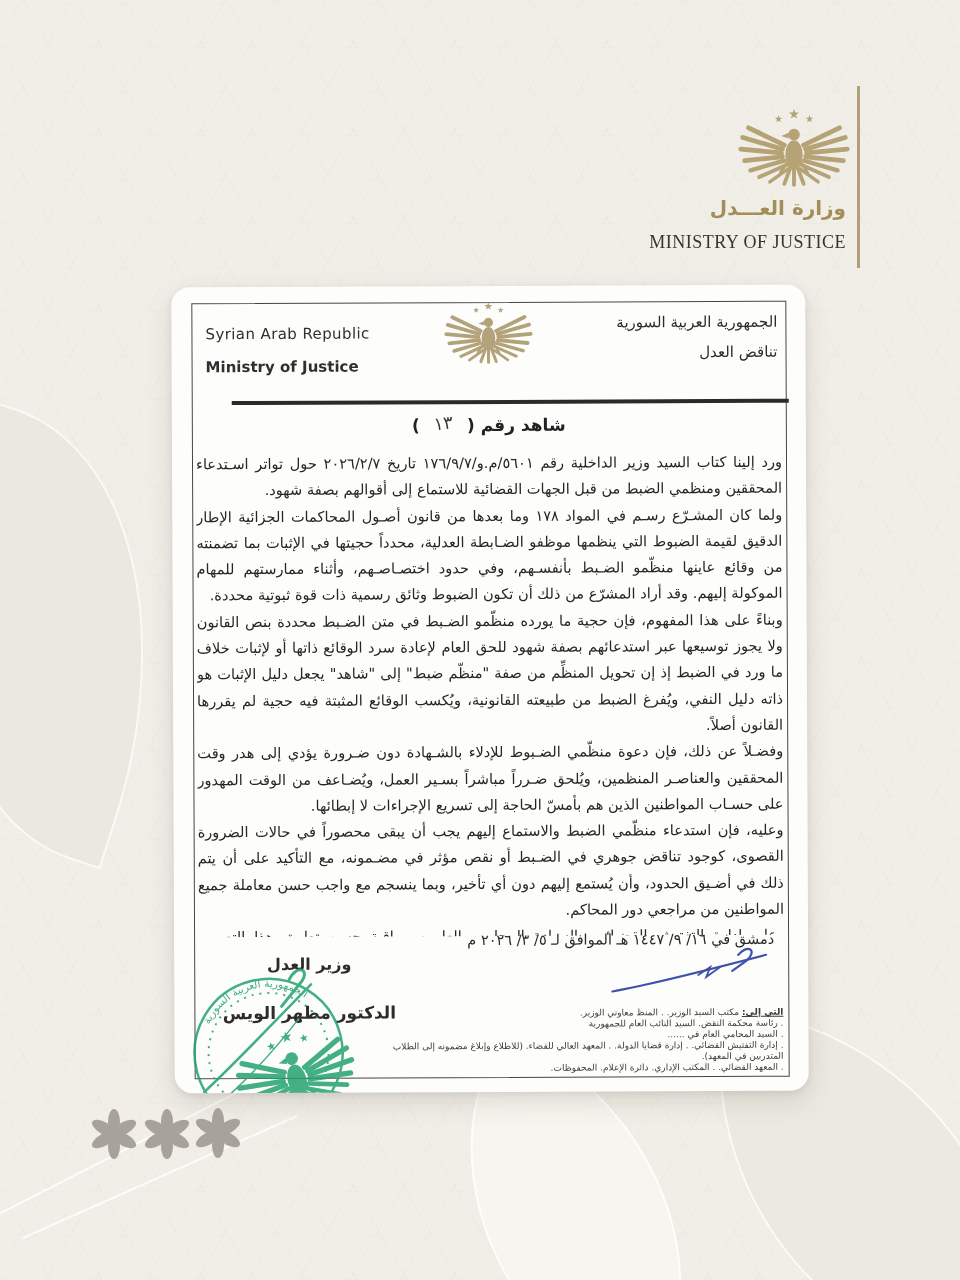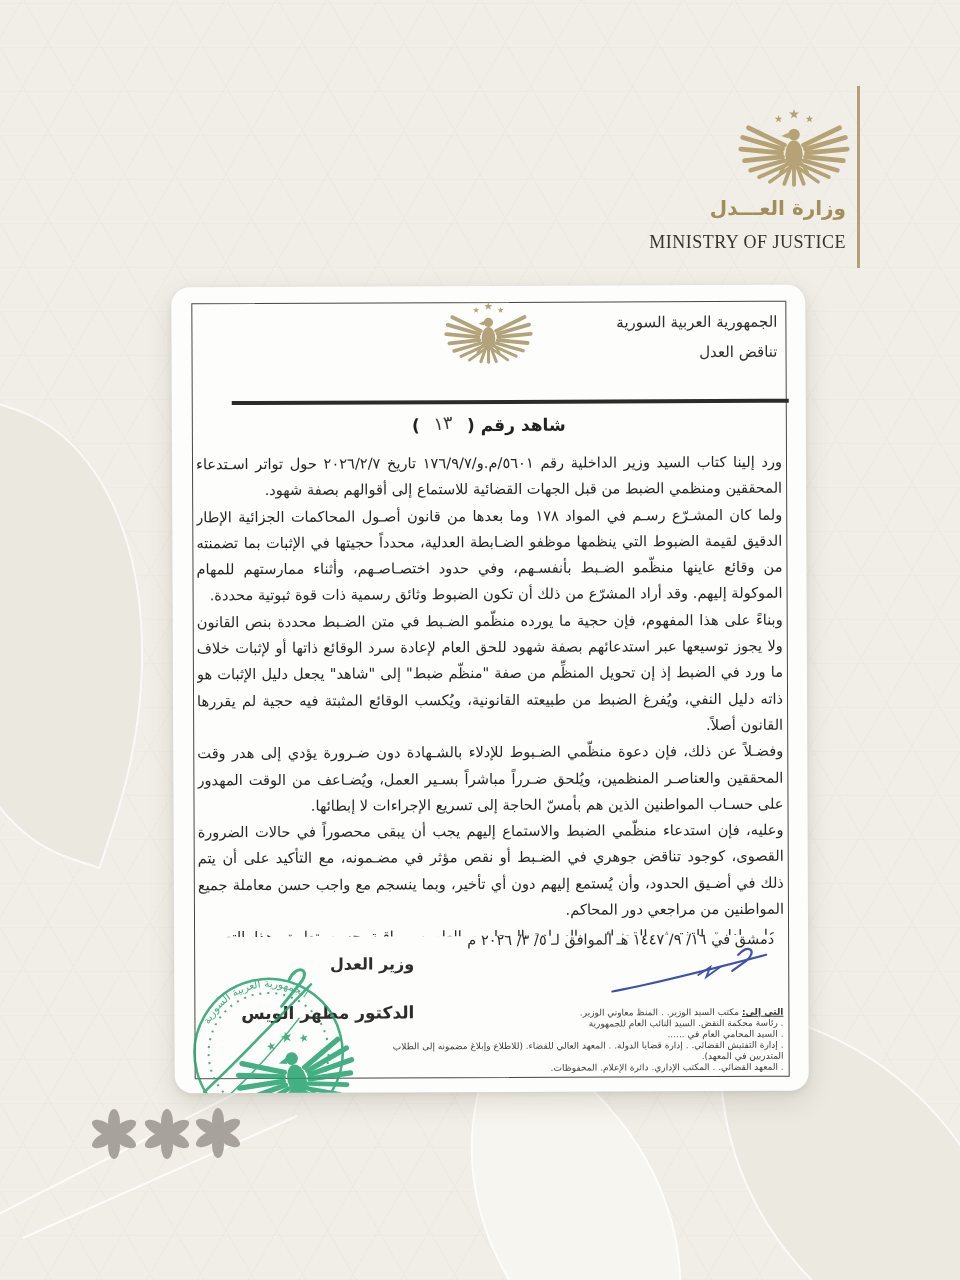--- a/index.html
+++ b/index.html
@@ -59,21 +59,21 @@
   .doc-title .hand{display:inline-block;transform:rotate(-7deg) translateY(-2px);
     font-weight:400;font-size:18px;margin:0 8px;color:#3a3a3a;}
 
   .body-text{position:absolute;left:24px;top:164px;width:586px;height:486px;overflow:hidden;
     text-align:justify;font-size:14.6px;line-height:26.3px;color:#262624;}
   .body-text p{margin:0;}
 
   .date-line{position:absolute;right:34px;top:646px;width:400px;text-align:right;
     font-size:14.5px;color:#2a2a2a;padding-left:0;}
   .sig-scribble{position:absolute;left:432px;top:656px;width:170px;height:60px;color:#3d52a8;}
-  .signer{position:absolute;left:30px;top:668px;width:210px;}
+  .signer{position:absolute;left:30px;top:668px;width:210px;text-align:center;}
   .signer .t{font-size:16px;font-weight:bold;}
   .signer .n{font-size:17px;font-weight:bold;margin-top:29px;}
 
   .stamp{position:absolute;left:4px;top:676px;width:180px;height:180px;color:#23a26e;
     opacity:.85;transform:rotate(-14deg);}
   .stamp text{font-size:10.5px;fill:currentColor;}
 
   .cc{position:absolute;right:25px;top:722px;width:400px;text-align:right;
     font-size:9px;line-height:11px;color:#3a3a3a;}
   .cc .hd{font-weight:bold;text-decoration:underline;}
@@ -149,20 +149,24 @@
     </svg>
   <div class="brand-ar">وزارة العـــدل</div>
   <div class="brand-en">MINISTRY OF JUSTICE</div>
   <div class="brand-line"></div>
 </div>
 
 <div class="card">
   <div class="sheet">
     <div class="inner-border"></div>
 
+    <div class="lh-en">
+      <div class="l1">Syrian Arab Republic</div>
+      <div class="l2">Ministry of Justice</div>
+    </div>
 
     <svg class="lh-eagle" viewBox="0 0 120 92">
         <use href="#eagle"></use>
       </svg>
 
     <div class="lh-ar ar">
       <div>الجمهورية العربية السورية</div>
       <div>تناقض العدل</div>
     </div>
 

